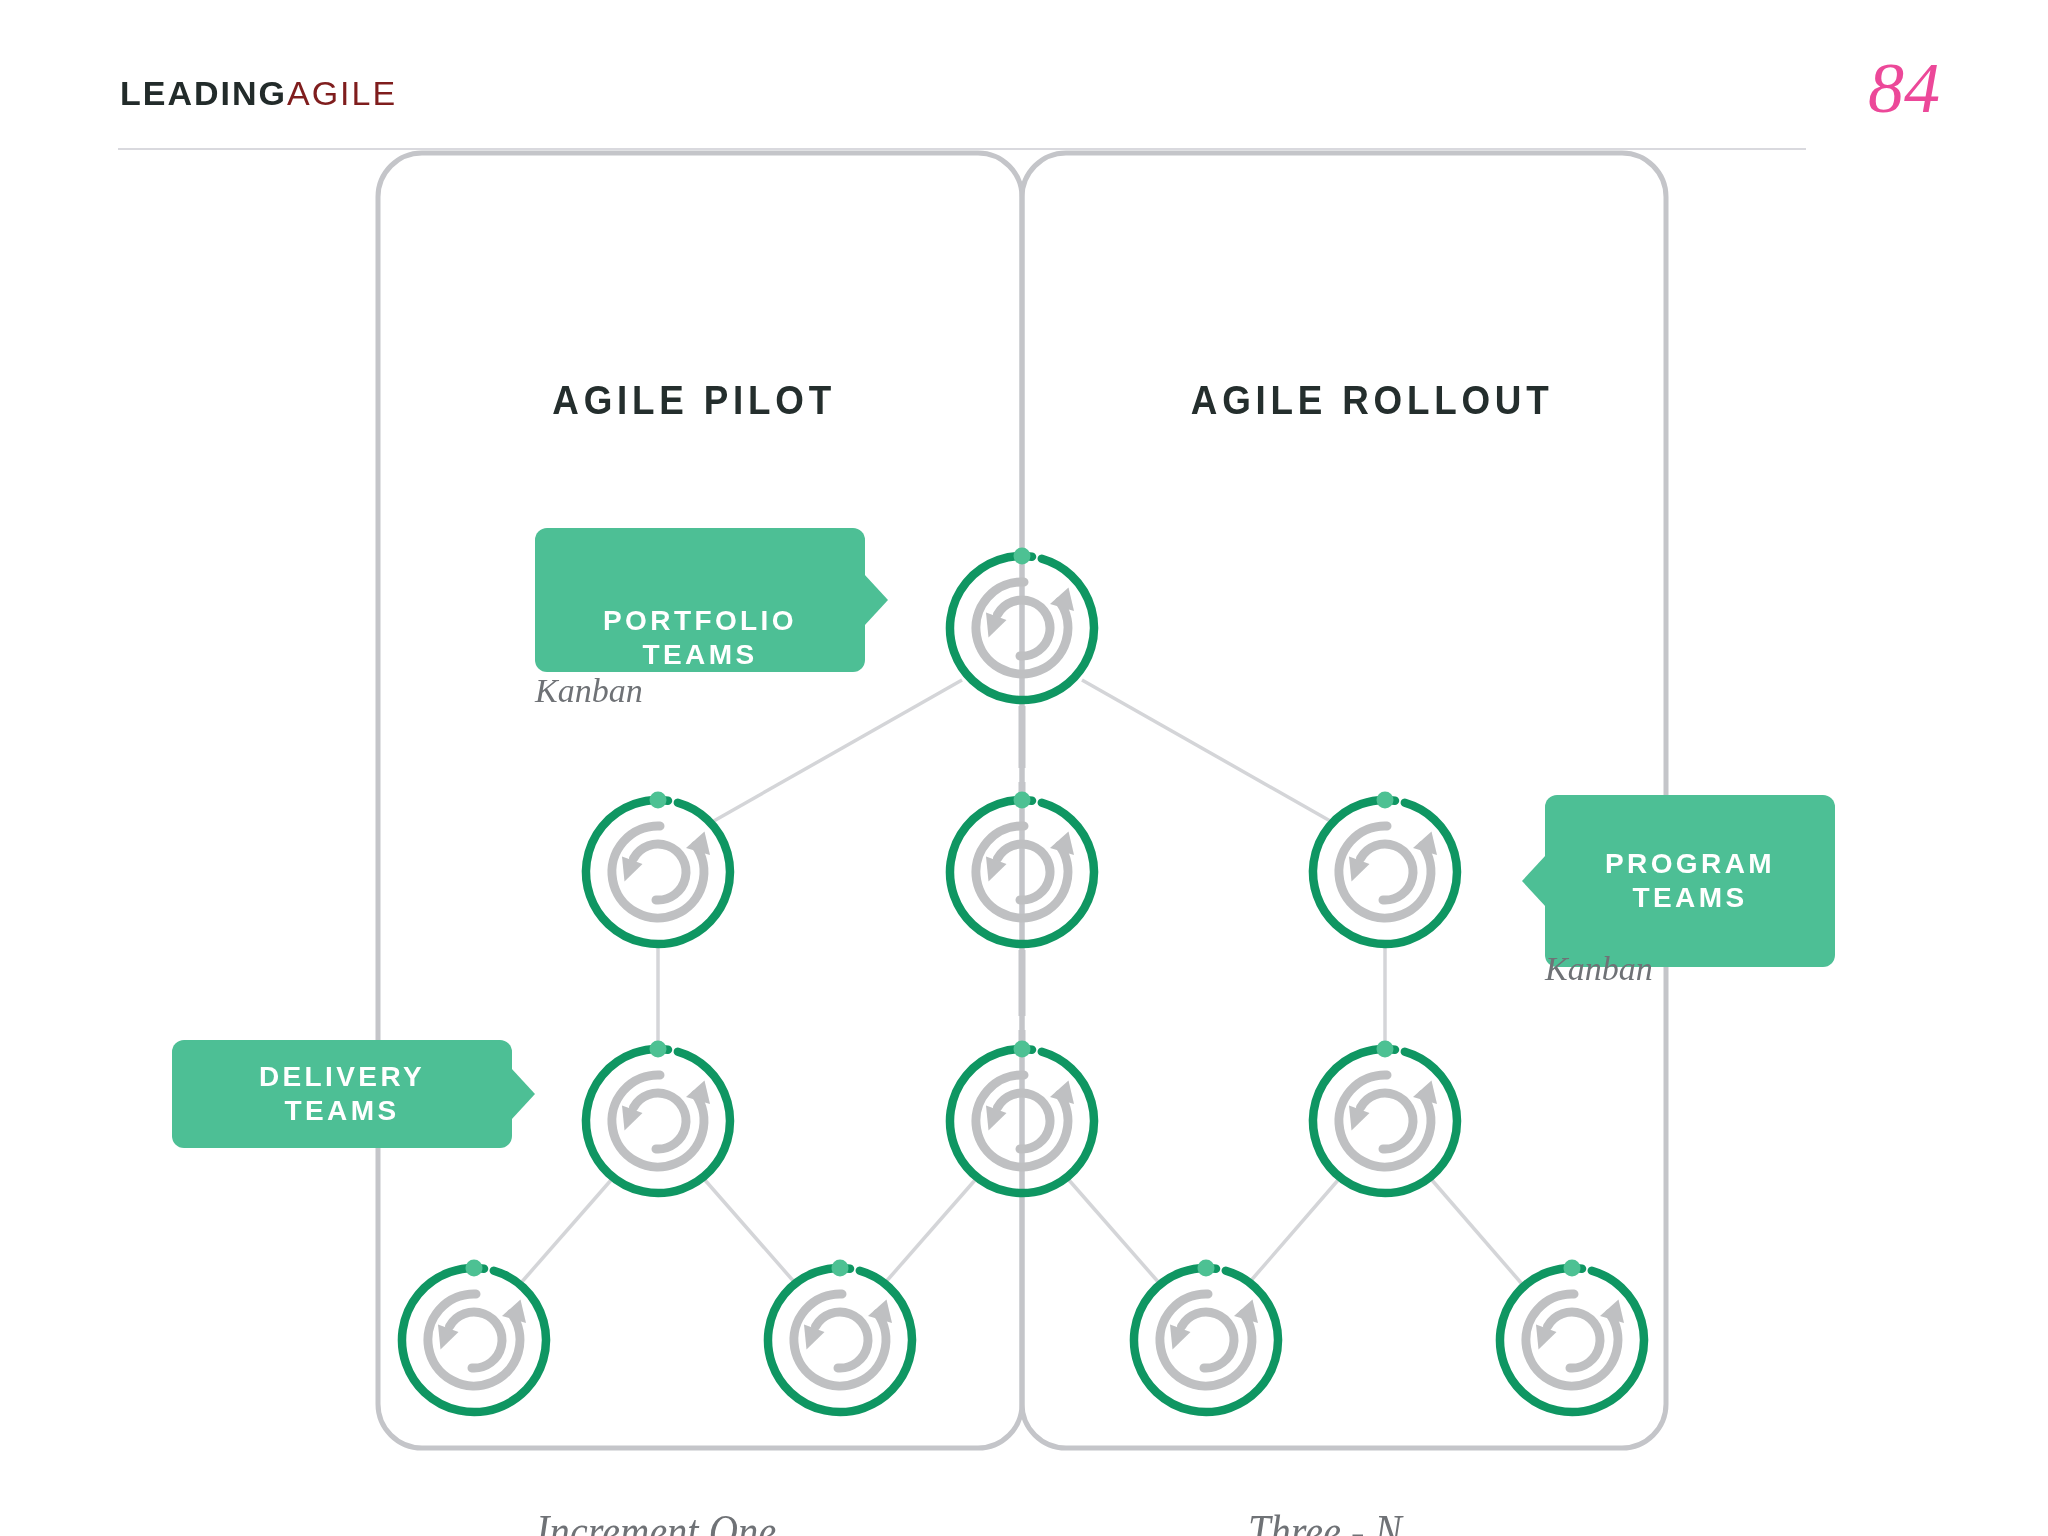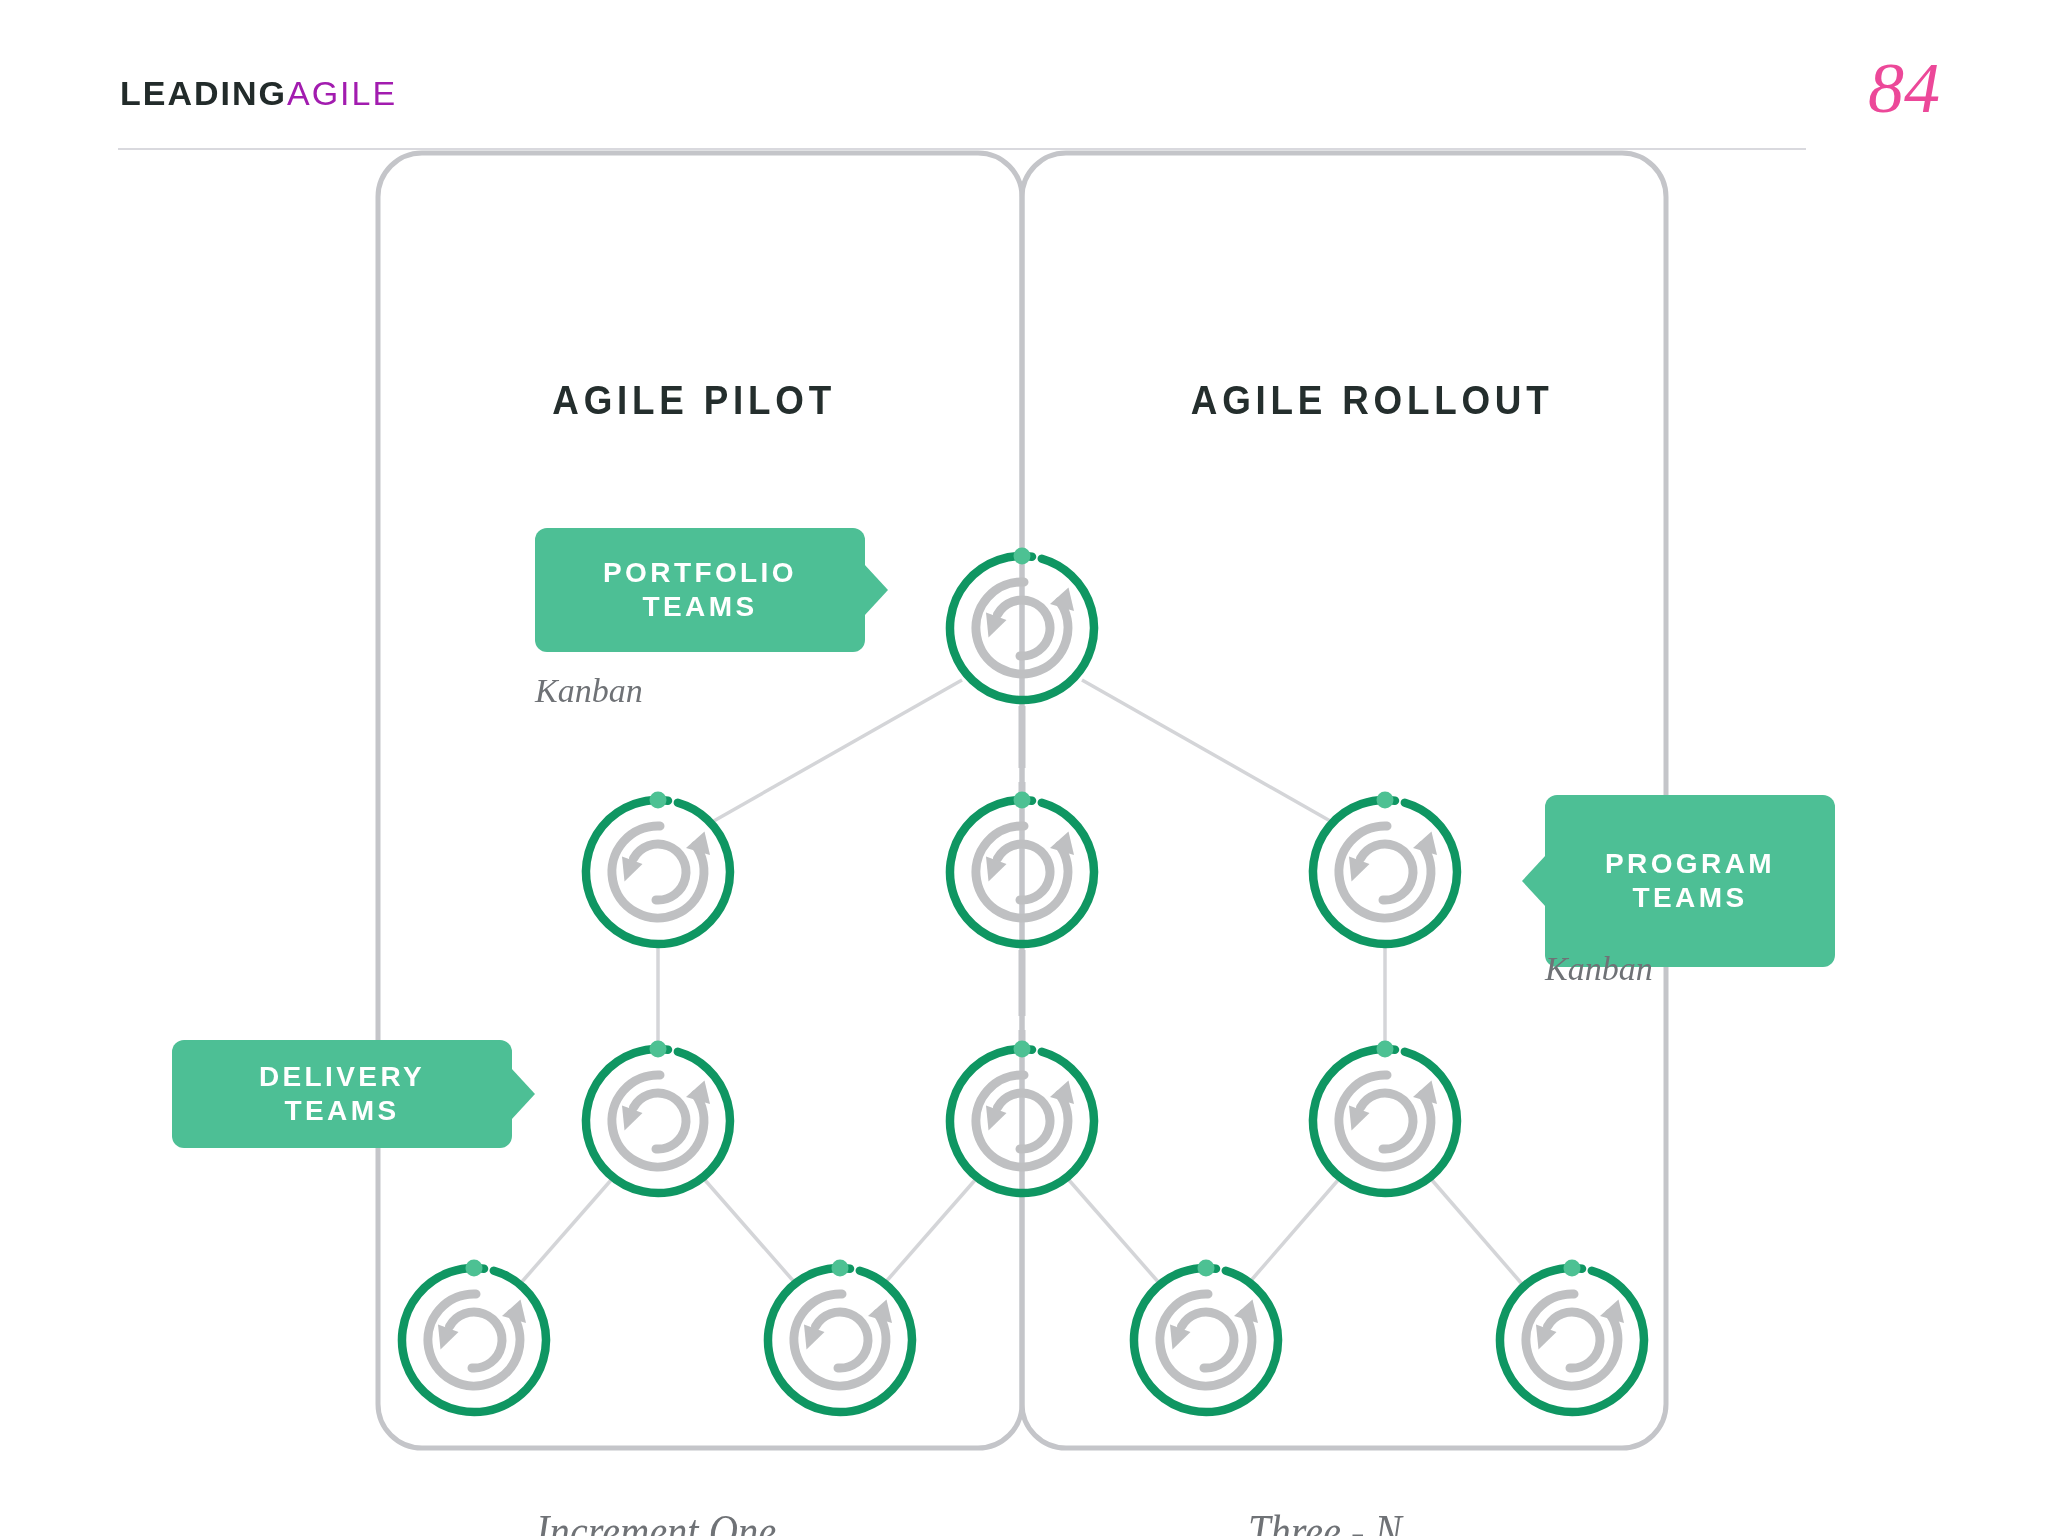--- a/index.html
+++ b/index.html
@@ -32,21 +32,21 @@
     color: #222b2a;
     white-space: nowrap;
     line-height: 1;
   }
   .logo .lead {
     font-weight: 700;
     margin-top: 24px;
   }
   .logo .agile {
     font-weight: 400;
-    color: #a21caf;
+    color: #7f1d1d;
   }
   .page-number {
     position: absolute;
     right: 108px;
     top: 52px;
     font-family: "Liberation Serif", serif;
     font-style: italic;
     font-size: 72px;
     color: #ec4899;
     line-height: 1;
@@ -135,21 +135,21 @@
     border-bottom: 26px solid transparent;
     border-left: 24px solid #4dbf95;
   }
   .callout .tab.left {
     left: -23px;
     border-top: 26px solid transparent;
     border-bottom: 26px solid transparent;
     border-right: 24px solid #4dbf95;
   }
 
-  #callout-portfolio { left: 535px; top: 378px; width: 330px; height: 124px; }
+  #callout-portfolio { left: 535px; top: 378px; width: 330px; height: 144px; justify-content: flex-end; }
   #callout-program   { left: 1545px; top: 645px; width: 290px; height: 172px; }
   #callout-delivery  { left: 172px;  top: 890px; width: 340px; height: 108px; }
 
   .method-label {
     position: absolute;
     font-family: "Liberation Serif", serif;
     font-style: italic;
     font-size: 34px;
     color: #6f7276;
     white-space: nowrap;

